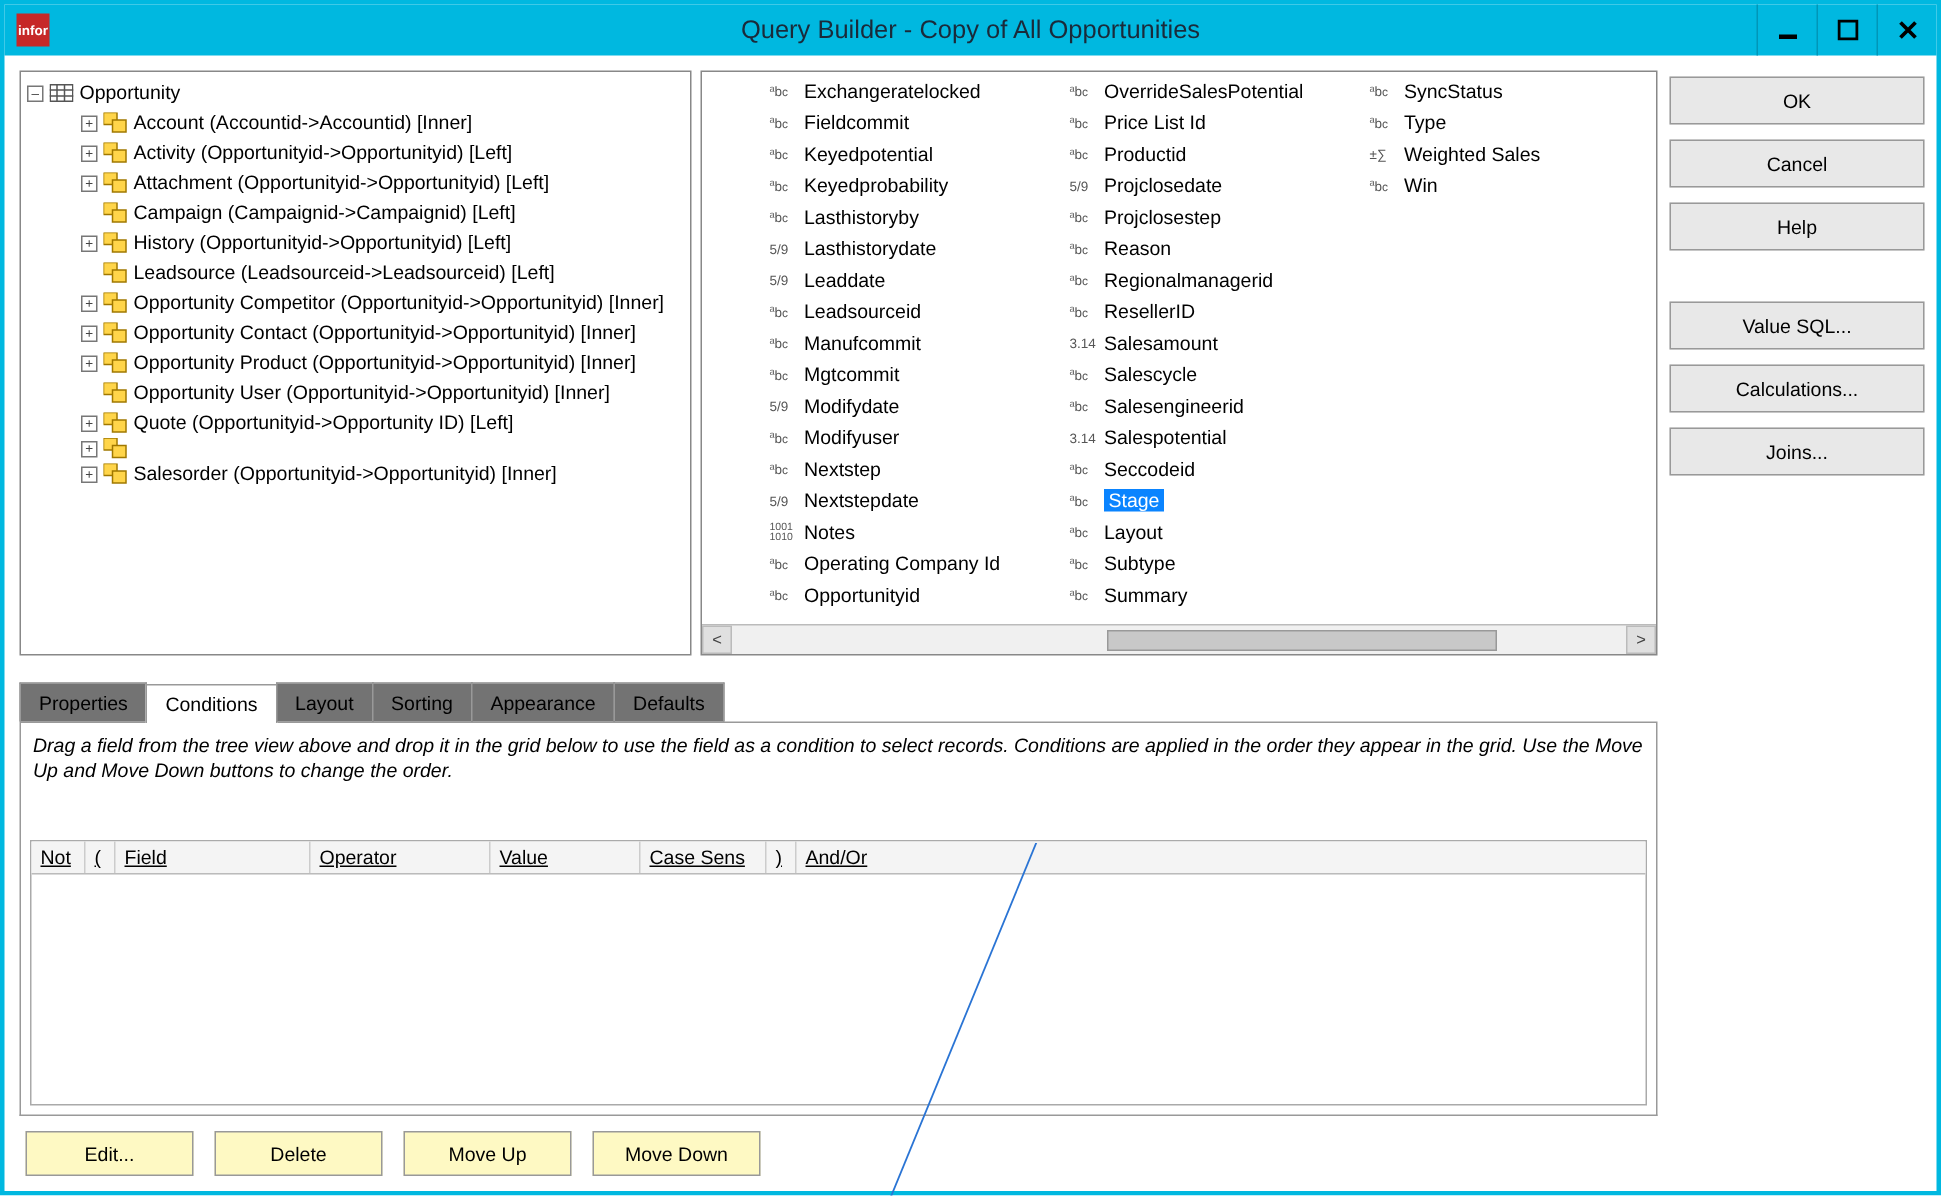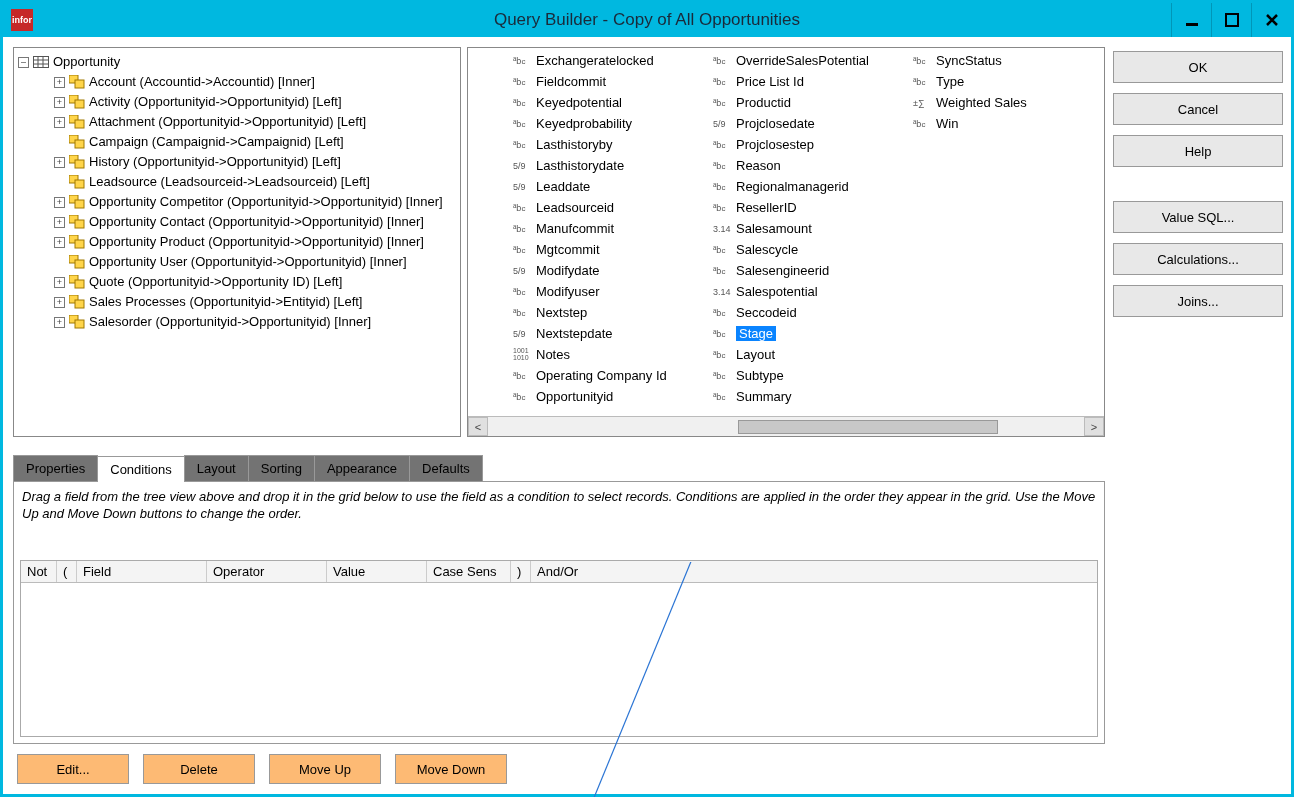--- a/index.html
+++ b/index.html
@@ -123,36 +123,36 @@
   }
   .tab.active { background: #fff; top: 1px; }
   .conditions-body {
     border: 1px solid #999; border-top: none;
     flex: 1; display: flex; flex-direction: column;
     font-size: 13px;
   }
   .instr {
     padding: 6px 8px 2px 8px; color: #000; line-height: 17px; font-style: italic;
   }
-  .grid-wrap { margin: 36px 6px 6px 6px; border: 1px solid #aaa; flex:1; }
+  .grid-wrap { margin: 36px 6px 6px 6px; border: 1px solid #aaa; flex:1;text-decoration:underline; }
   .grid-head {
     display: flex; background: #f4f4f4; border-bottom: 1px solid #bbb;
     font-size: 13px;
   }
   .gh { padding: 3px 6px; border-right: 1px solid #ccc; }
   .gh.not{width:36px}.gh.lp{width:20px}.gh.field{width:130px}
   .gh.op{width:120px}.gh.val{width:100px}.gh.cs{width:84px}
   .gh.rp{width:20px}.gh.ao{width:60px;border-right:none}
 
   .btn-row {
     display: flex; gap: 14px; padding: 10px 4px 0 4px;
   }
   .btn-row button {
     width: 112px; height: 30px;
-    background: #fdba74; border: 1px solid #999;
+    background: #fef9c3; border: 1px solid #999;
     font-size: 13px;
   }
   .arrow-svg {
     position: absolute;
     left: 240px; top: 80px;
     pointer-events: none;
   }
 </style>
 </head>
 <body>
@@ -336,21 +336,20 @@
                   </li>
                   <li>
                     <div class="tree-node">
     <span class="expander ">+</span>
     <span class="node-icon join">
       <svg width="16" height="14">
                           <rect x="0" y="0" width="9" height="8" fill="#ffd54a" stroke="#a07800"></rect>
                           <rect x="6" y="5" width="9" height="8" fill="#ffd54a" stroke="#a07800"></rect>
                         </svg>
     </span>
-    <span>Sales Processes (Opportunityid-&gt;Entityid) [Left]</span>
                     </div>
                   </li>
                   <li>
                     <div class="tree-node">
     <span class="expander ">+</span>
     <span class="node-icon join">
       <svg width="16" height="14">
                           <rect x="0" y="0" width="9" height="8" fill="#ffd54a" stroke="#a07800"></rect>
                           <rect x="6" y="5" width="9" height="8" fill="#ffd54a" stroke="#a07800"></rect>
                         </svg>

